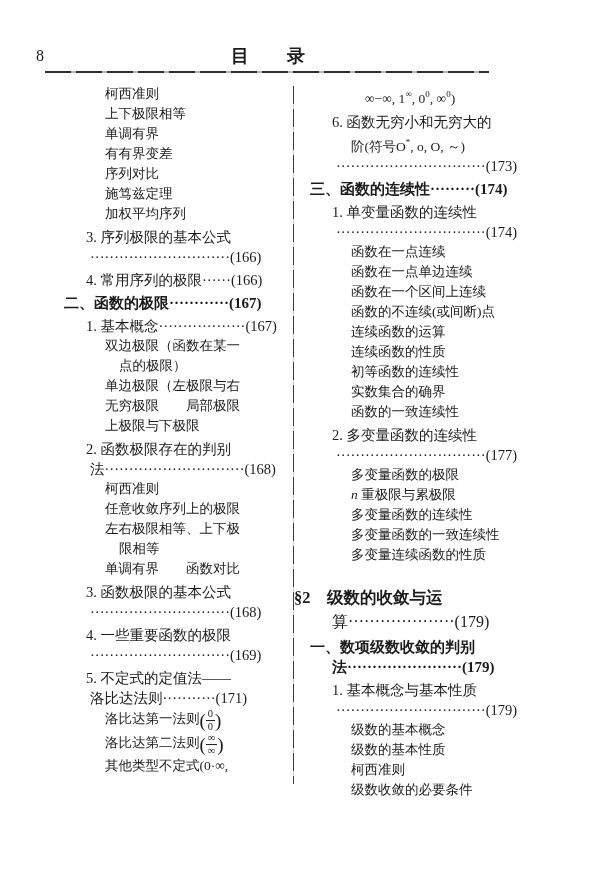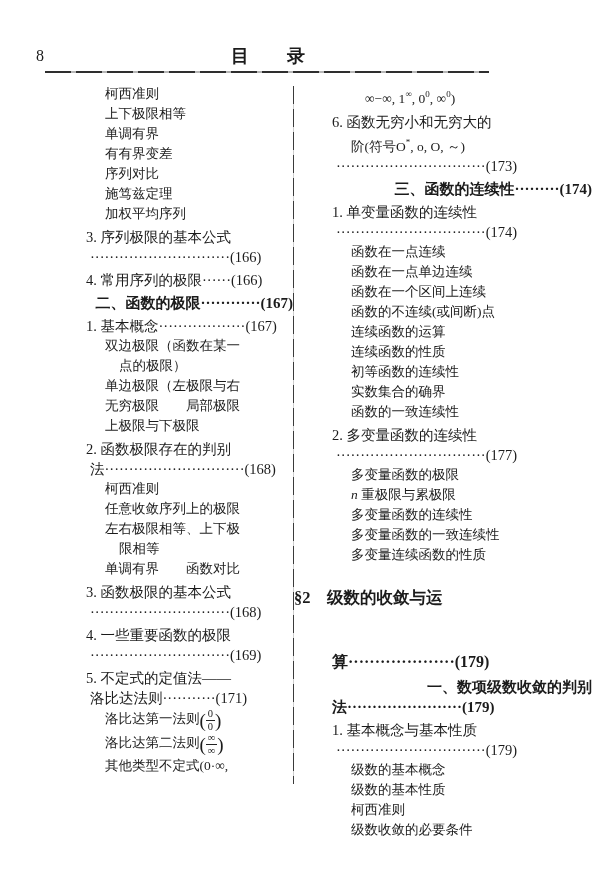--- a/index.html
+++ b/index.html
@@ -9,28 +9,28 @@
   .page-num{position:absolute;left:36px;top:3px;font-size:16px;}
   .page-title{position:absolute;left:231px;top:0;font-size:18px;font-weight:bold;letter-spacing:10px;}
   .rule{position:absolute;top:71px;left:45px;width:444px;height:2px;
         background:repeating-linear-gradient(to right,#2e2e2e 0 26px,rgba(46,46,46,.35) 26px 31px);}
   .v-divider{position:absolute;left:293px;top:86px;height:698px;width:1px;
         background:repeating-linear-gradient(to bottom,#3a3a3a 0 18px,rgba(58,58,58,.25) 18px 23px);}
   .col{position:absolute;top:84px;}
   .col-left{left:64px;width:229px;}
   .col-right{left:310px;width:282px;}
   .ln{white-space:pre;font-size:14.5px;line-height:20px;}
-  .l0{font-weight:bold;font-size:15px;margin-top:3px;text-align:right;}
+  .l0{font-weight:bold;font-size:15px;margin-top:3px;}
   .l0c{font-weight:bold;font-size:15px;padding-left:22px;}
   .l1{padding-left:22px;margin-top:3px;}
   .l1c{padding-left:26px;}
   .l2{padding-left:41px;font-size:13.5px;}
   .l2c{padding-left:55px;font-size:13.5px;}
   .sec{font-weight:bold;font-size:16.5px;margin-left:-16px;margin-top:21px;line-height:24px;}
-  .secc{font-weight:bold;font-size:16px;padding-left:22px;line-height:24px;margin-top:40px;}
+  .secc{font-weight:normal;font-size:16px;padding-left:22px;line-height:24px;}
   sup{font-size:9px;}
   i{font-style:italic;}
   .pp{font-size:19px;vertical-align:-4px;}
   .frac{display:inline-block;text-align:center;vertical-align:-7px;font-size:10.5px;line-height:1.1;}
   .frac .ft{display:block;border-bottom:1px solid #222;padding:0 2px;}
   .frac .fb{display:block;padding:0 2px;}
 </style>
 </head>
 <body>
 

